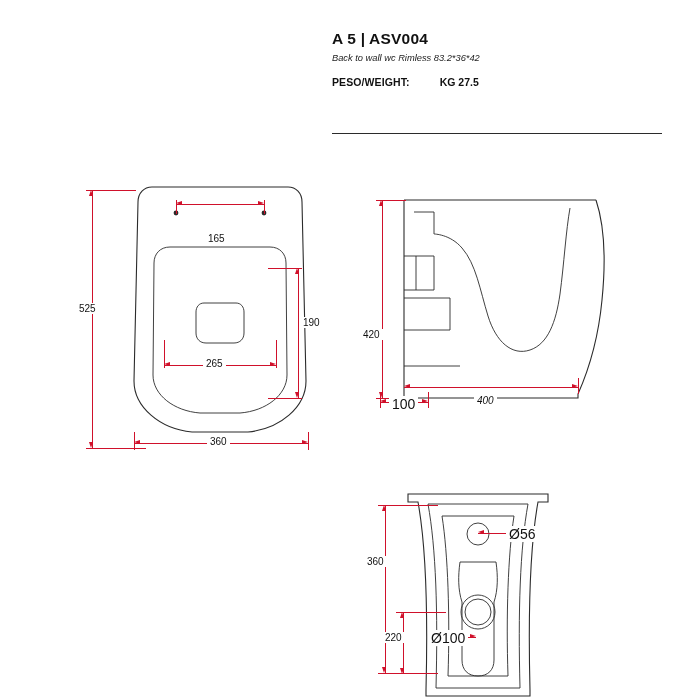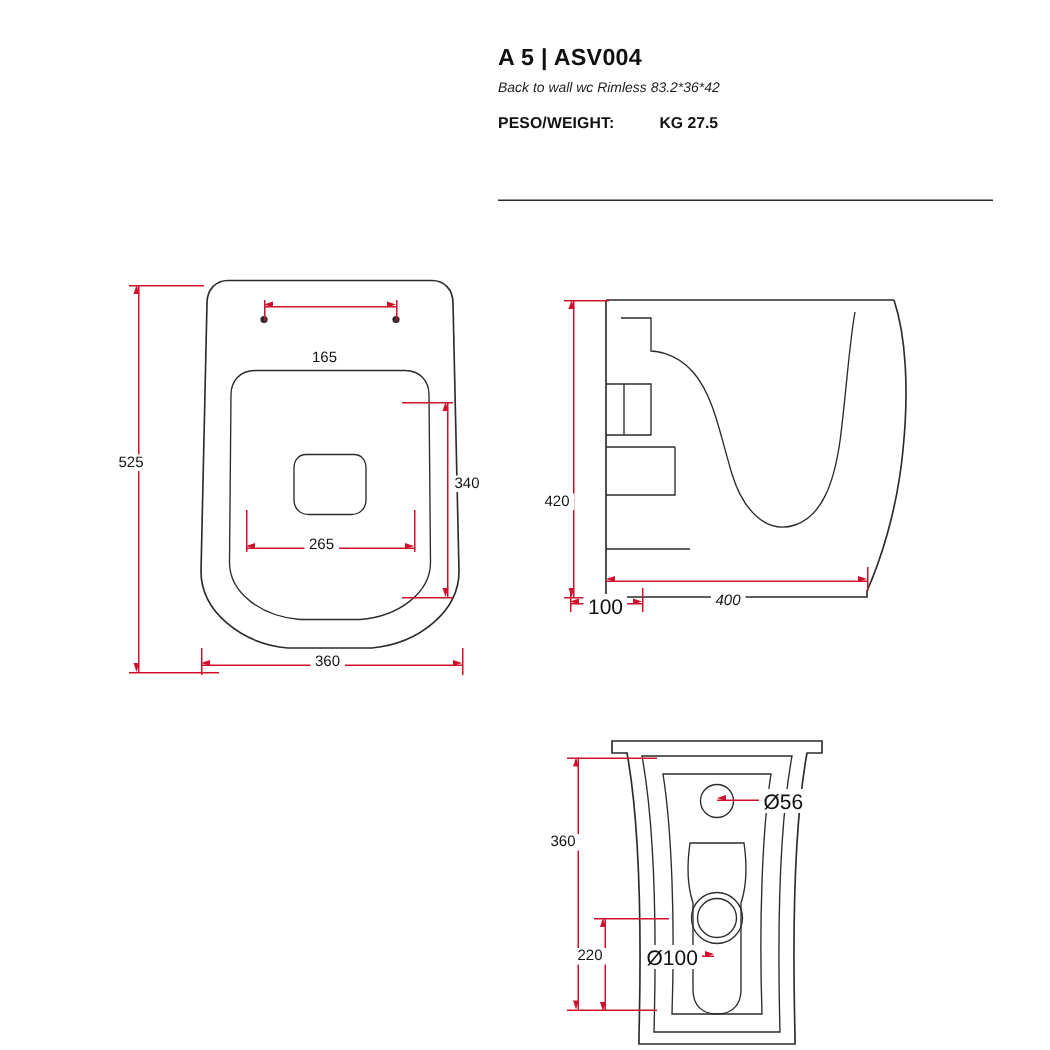--- a/index.html
+++ b/index.html
@@ -184,21 +184,21 @@
   <div class="arrow-d" style="left:89.4px; top:442px;"></div>
   <div class="dline-h" style="left:86px; top:190px; width:50px;"></div>
   <div class="dline-h" style="left:86px; top:448px; width:60px;"></div>
   <div class="dimtext" style="left:76px; top:303px;">525</div>
 
   <div class="dline-v" style="left:298px; top:268px; height:130px;"></div>
   <div class="arrow-u" style="left:295.4px; top:268px;"></div>
   <div class="arrow-d" style="left:295.4px; top:392px;"></div>
   <div class="dline-h" style="left:268px; top:268px; width:34px;"></div>
   <div class="dline-h" style="left:268px; top:398px; width:34px;"></div>
-  <div class="dimtext" style="left:300px; top:317px;">340</div>
+  <div class="dimtext" style="left:300px; top:317px;">190</div>
 
   <div class="dline-h" style="left:164px; top:365px; width:112px;"></div>
   <div class="arrow-l" style="left:164px; top:362.4px;"></div>
   <div class="arrow-r" style="left:270px; top:362.4px;"></div>
   <div class="dline-v" style="left:164px; top:340px; height:28px;"></div>
   <div class="dline-v" style="left:276px; top:340px; height:28px;"></div>
   <div class="dimtext" style="left:203px; top:358px;">265</div>
 
   <div class="dline-h" style="left:134px; top:443px; width:174px;"></div>
   <div class="arrow-l" style="left:134px; top:440.4px;"></div>

